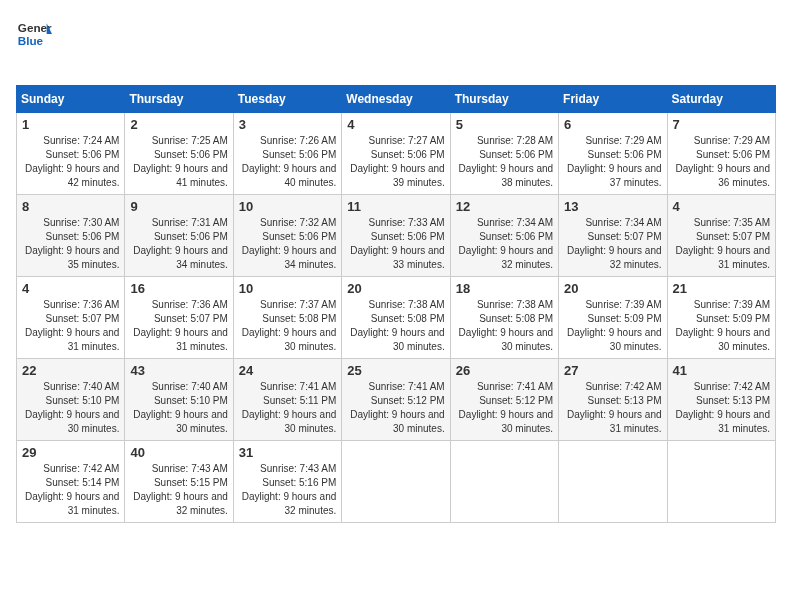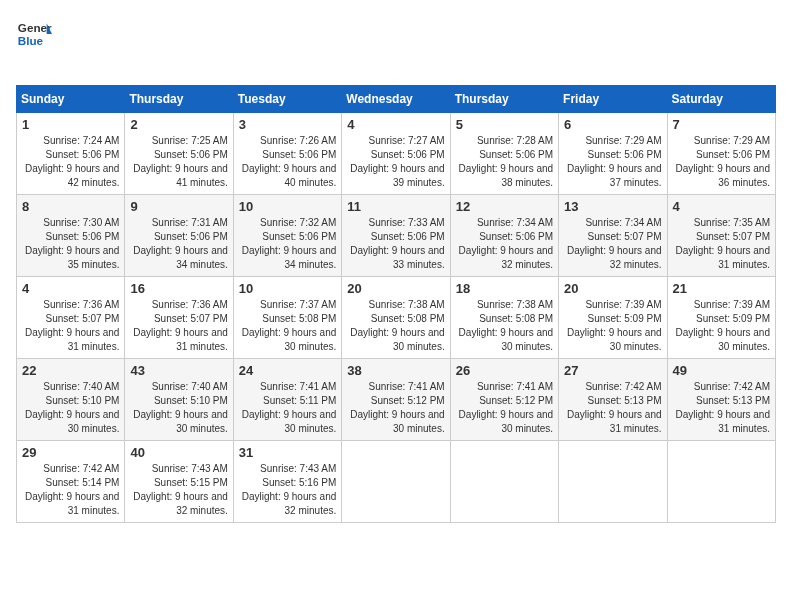--- a/index.html
+++ b/index.html
@@ -303,21 +303,21 @@
       </td>
         <td>
         <div class="day-num">24</div>
         <div class="day-info">
           Sunrise: 7:41 AM<br>
           Sunset: 5:11 PM<br>
           Daylight: 9 hours and 30 minutes.
         </div>
       </td>
         <td>
-        <div class="day-num">38</div>
+        <div class="day-num">25</div>
         <div class="day-info">
           Sunrise: 7:41 AM<br>
           Sunset: 5:12 PM<br>
           Daylight: 9 hours and 30 minutes.
         </div>
       </td>
         <td>
         <div class="day-num">26</div>
         <div class="day-info">
           Sunrise: 7:41 AM<br>
@@ -327,21 +327,21 @@
       </td>
         <td>
         <div class="day-num">27</div>
         <div class="day-info">
           Sunrise: 7:42 AM<br>
           Sunset: 5:13 PM<br>
           Daylight: 9 hours and 31 minutes.
         </div>
       </td>
         <td>
-        <div class="day-num">49</div>
+        <div class="day-num">41</div>
         <div class="day-info">
           Sunrise: 7:42 AM<br>
           Sunset: 5:13 PM<br>
           Daylight: 9 hours and 31 minutes.
         </div>
       </td>
       </tr>
       <tr>
         <td>
         <div class="day-num">29</div>

